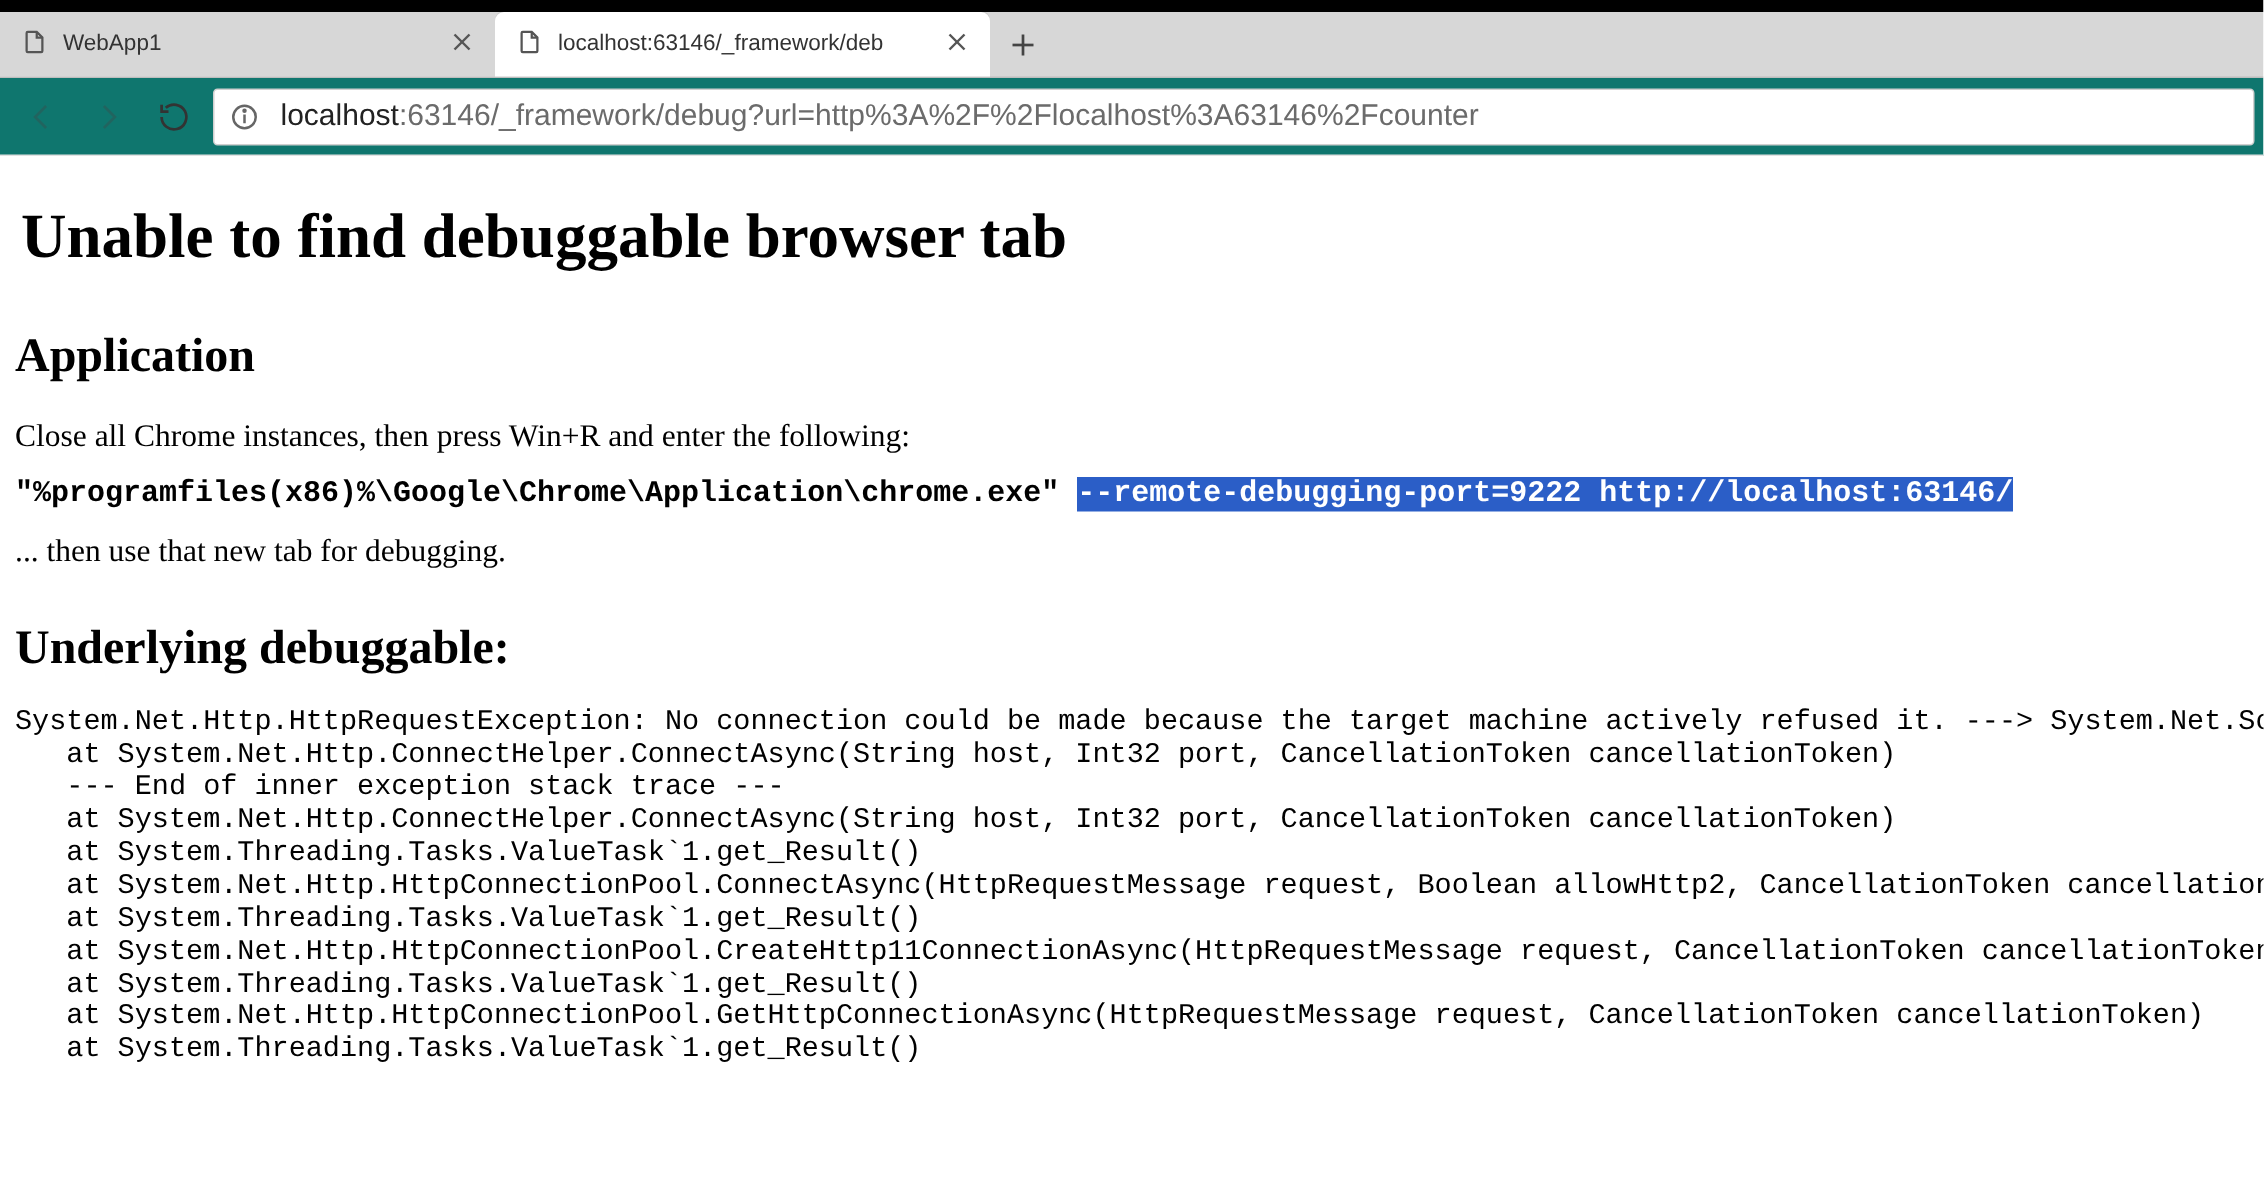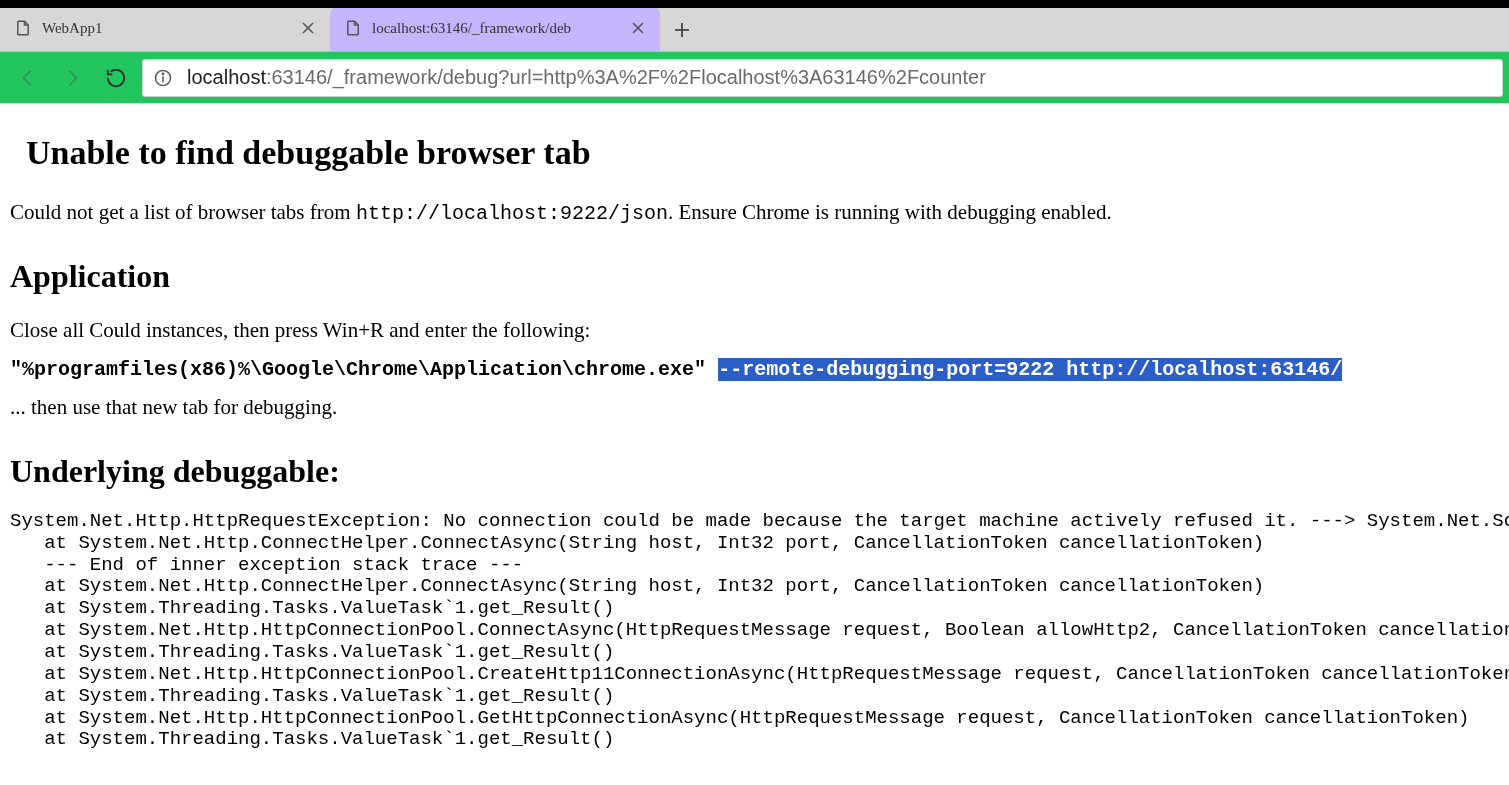--- a/index.html
+++ b/index.html
@@ -22,30 +22,30 @@
     border-bottom: 1px solid #bdbdbd;
   }
   .tab {
     display: flex;
     align-items: center;
     height: 100%;
     padding: 0 12px 3px 14px;
     min-width: 170px;
     max-width: 330px;
     position: relative;
-    font-family: Liberation Serif, serif;
+    font-family: Liberation Sans, sans-serif;
     font-size: 15px;
     color: #333;
     cursor: pointer;
   }
   .tab.inactive {
     background: #d7d7d7;
   }
   .tab.active {
-    background: #c4b5fd;
+    background: #ffffff;
     border-top-left-radius: 6px;
     border-top-right-radius: 6px;
     box-shadow: 0 -1px 0 rgba(0,0,0,0.05);
   }
   .tab .tab-icon {
     margin-right: 10px;
     display: inline-flex;
   }
   .tab .tab-label {
     white-space: nowrap;
@@ -66,21 +66,21 @@
     justify-content: center;
     width: 36px;
     height: 36px;
     margin-left: 4px;
     cursor: pointer;
     border-radius: 4px;
   }
   .addrbar {
     display: flex;
     align-items: center;
-    background: #22c55e;
+    background: #0f766e;
     height: 52px;
     border-bottom: 1px solid #e1e1e1;
     padding: 0 6px;
   }
   .nav-btn {
     width: 44px;
     height: 44px;
     display: inline-flex;
     align-items: center;
     justify-content: center;
@@ -109,22 +109,22 @@
   .addr-field .url-host { color: #222; }
   .content {
     padding: 10px 10px 0 10px;
     font-size: 21px;
     line-height: 1.35;
     color: #000;
   }
   .content h1 {
     font-family: "Times New Roman", Times, serif;
     font-weight: bold;
-    font-size: 34px;
-    margin: 16px 0 22px 16px;
+    font-size: 42px;
+    margin: 16px 0 22px 4px;
   }
   .content h2 {
     font-family: "Times New Roman", Times, serif;
     font-weight: bold;
     font-size: 32px;
     margin: 28px 0 18px 0;
   }
   .content p {
     margin: 0 0 12px 0;
     font-size: 21px;
@@ -226,27 +226,24 @@
     </span>
     <span>
       <span class="url-host">localhost</span><span>:63146/_framework/debug?url=http%3A%2F%2Flocalhost%3A63146%2Fcounter</span>
     </span>
   </div>
 </div>
 
 <div class="content">
   <h1>Unable to find debuggable browser tab</h1>
 
-  <p>
-    <span>Could not get a list of browser tabs from </span><span class="code-inline">http://localhost:9222/json</span><span>. Ensure Chrome is running with debugging enabled.</span>
-  </p>
 
   <h2>Application</h2>
 
-  <p>Close all Could instances, then press Win+R and enter the following:</p>
+  <p>Close all Chrome instances, then press Win+R and enter the following:</p>
 
   <div class="code-line"><span>"%programfiles(x86)%\Google\Chrome\Application\chrome.exe" </span><span class="selected">--remote-debugging-port=9222 http://localhost:63146/</span></div>
 
   <p>... then use that new tab for debugging.</p>
 
   <h2>Underlying debuggable:</h2>
 
   <div class="stacktrace">System.Net.Http.HttpRequestException: No connection could be made because the target machine actively refused it. ---&gt; System.Net.Sockets.SocketExcep
    at System.Net.Http.ConnectHelper.ConnectAsync(String host, Int32 port, CancellationToken cancellationToken)
    --- End of inner exception stack trace ---

